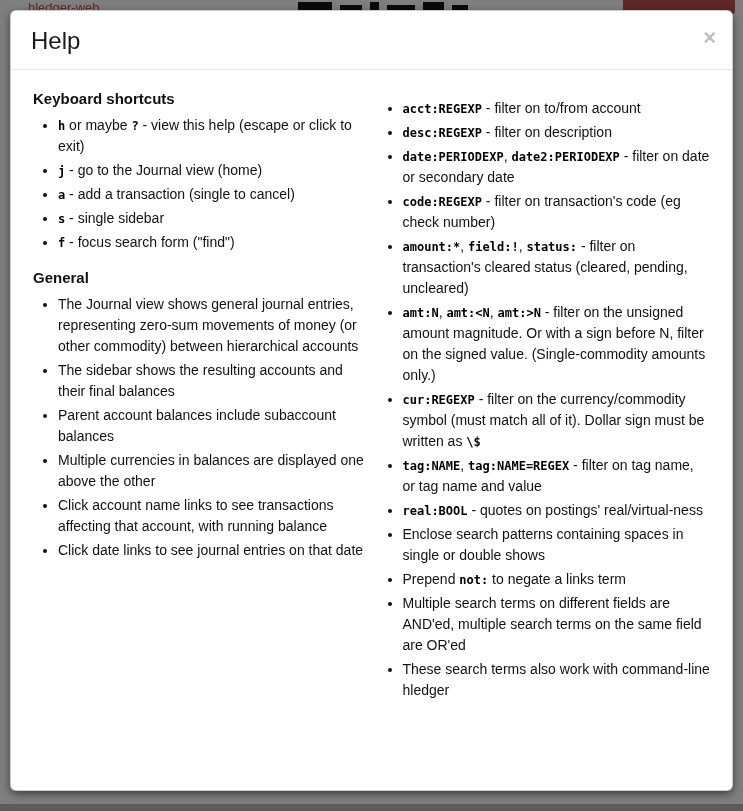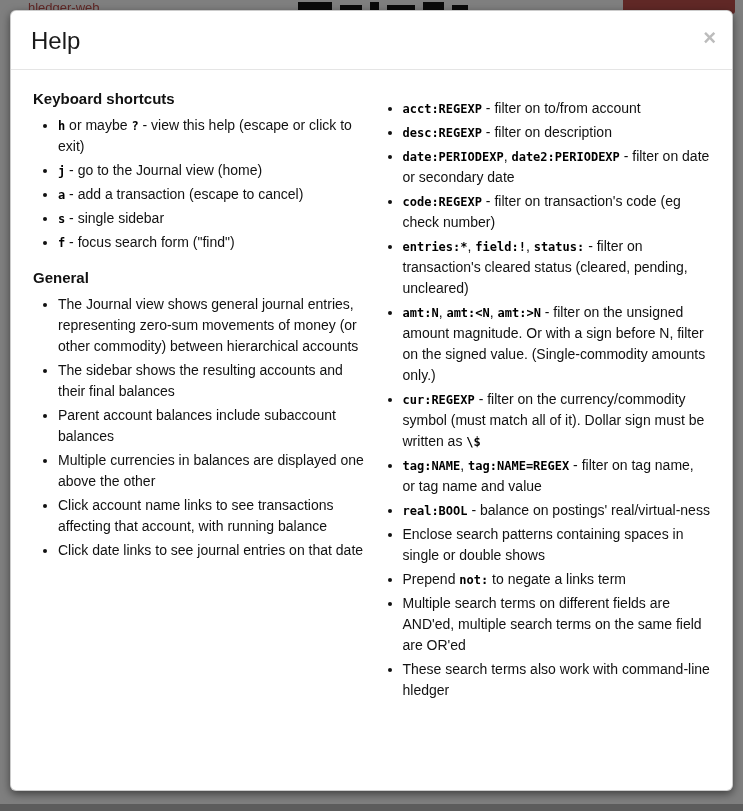--- a/index.html
+++ b/index.html
@@ -88,45 +88,45 @@
   <div class="modal-header">
     <button class="close">×</button>
     <div class="modal-title">Help</div>
   </div>
   <div class="modal-body">
     <div class="col">
         <div class="section-heading">Keyboard shortcuts</div>
         <ul class="section-list">
           <li><code>h</code><span> or maybe </span><code>?</code><span> - view this help (escape or click to exit)</span></li>
           <li><code>j</code><span> - go to the Journal view (home)</span></li>
-          <li><code>a</code><span> - add a transaction (escape to cancel)</span></li>
+          <li><code>a</code><span> - add a transaction (single to cancel)</span></li>
           <li><code>s</code><span> - single sidebar</span></li>
           <li><code>f</code><span> - focus search form ("find")</span></li>
         </ul>
         <div class="section-heading">General</div>
         <ul class="section-list">
           <li><span>The Journal view shows general journal entries, representing zero-sum movements of money (or other commodity) between hierarchical accounts</span></li>
           <li><span>The sidebar shows the resulting accounts and their final balances</span></li>
           <li><span>Parent account balances include subaccount balances</span></li>
           <li><span>Multiple currencies in balances are displayed one above the other</span></li>
           <li><span>Click account name links to see transactions affecting that account, with running balance</span></li>
           <li><span>Click date links to see journal entries on that date</span></li>
         </ul>
       </div>
     <div class="col">
         <ul class="section-list">
           <li><code>acct:REGEXP</code><span> - filter on to/from account</span></li>
           <li><code>desc:REGEXP</code><span> - filter on description</span></li>
           <li><code>date:PERIODEXP</code><span>, </span><code>date2:PERIODEXP</code><span> - filter on date or secondary date</span></li>
           <li><code>code:REGEXP</code><span> - filter on transaction's code (eg check number)</span></li>
-          <li><code>entries:*</code><span>, </span><code>field:!</code><span>, </span><code>status:</code><span> - filter on transaction's cleared status (cleared, pending, uncleared)</span></li>
+          <li><code>amount:*</code><span>, </span><code>field:!</code><span>, </span><code>status:</code><span> - filter on transaction's cleared status (cleared, pending, uncleared)</span></li>
           <li><code>amt:N</code><span>, </span><code>amt:&lt;N</code><span>, </span><code>amt:&gt;N</code><span> - filter on the unsigned amount magnitude. Or with a sign before N, filter on the signed value. (Single-commodity amounts only.)</span></li>
           <li><code>cur:REGEXP</code><span> - filter on the currency/commodity symbol (must match all of it). Dollar sign must be written as </span><code>\$</code></li>
           <li><code>tag:NAME</code><span>, </span><code>tag:NAME=REGEX</code><span> - filter on tag name, or tag name and value</span></li>
-          <li><code>real:BOOL</code><span> - balance on postings' real/virtual-ness</span></li>
+          <li><code>real:BOOL</code><span> - quotes on postings' real/virtual-ness</span></li>
           <li><span>Enclose search patterns containing spaces in single or double shows</span></li>
           <li><span>Prepend </span><code>not:</code><span> to negate a links term</span></li>
           <li><span>Multiple search terms on different fields are AND'ed, multiple search terms on the same field are OR'ed</span></li>
           <li><span>These search terms also work with command-line hledger</span></li>
         </ul>
       </div>
   </div>
 </div>
 
 </body></html>

